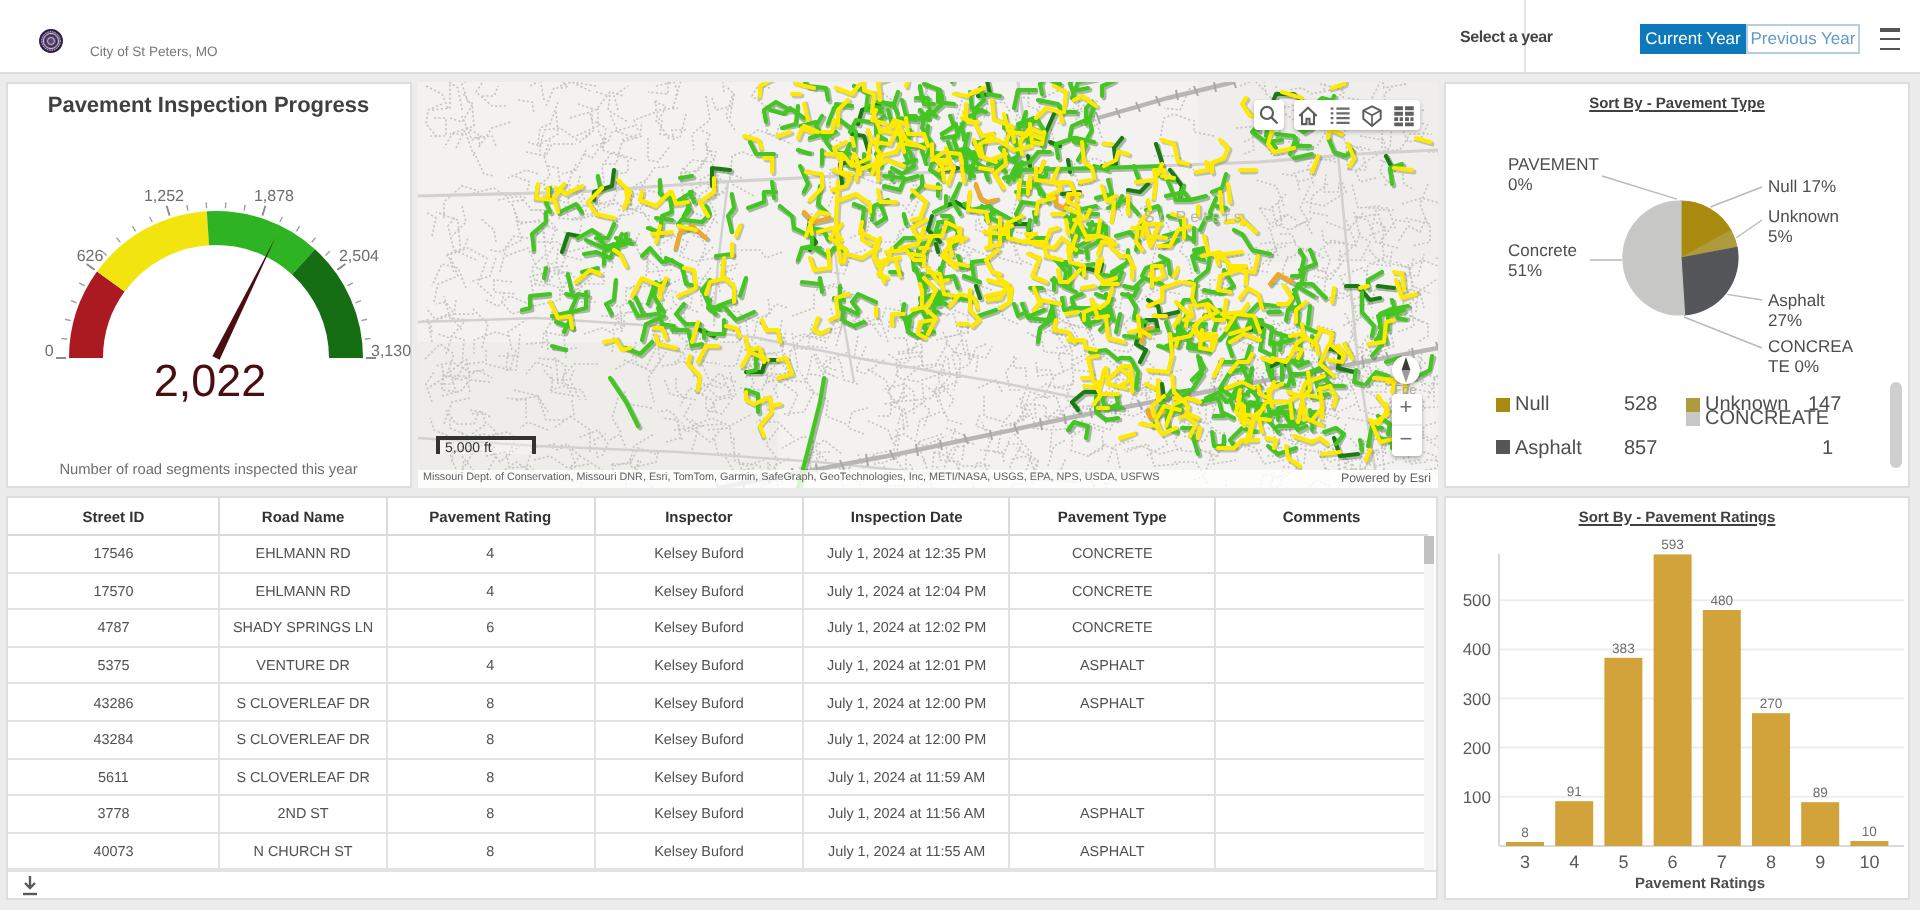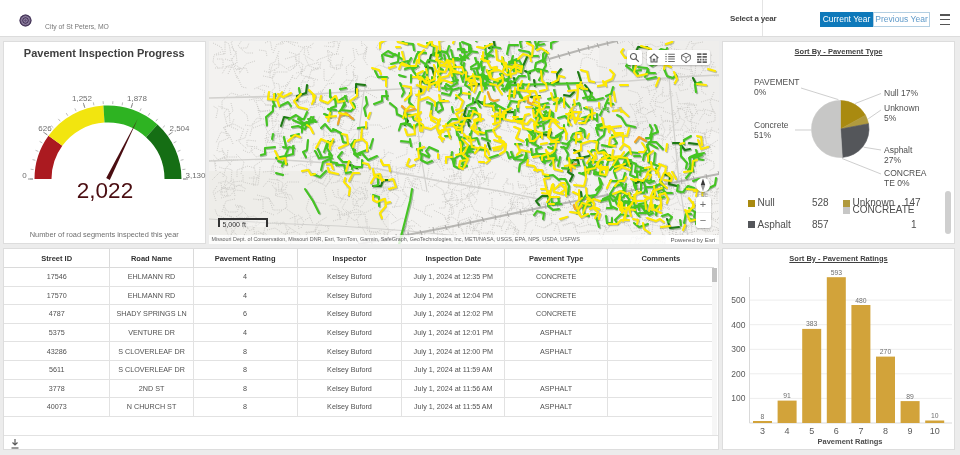--- a/index.html
+++ b/index.html
@@ -1030,20 +1030,29 @@
         <tr>
           <td>43286</td>
           <td>S CLOVERLEAF DR</td>
           <td>8</td>
           <td>Kelsey Buford</td>
           <td>July 1, 2024 at 12:00 PM</td>
           <td>ASPHALT</td>
           <td></td>
         </tr>
         <tr>
+          <td>43284</td>
+          <td>S CLOVERLEAF DR</td>
+          <td>8</td>
+          <td>Kelsey Buford</td>
+          <td>July 1, 2024 at 12:00 PM</td>
+          <td></td>
+          <td></td>
+        </tr>
+        <tr>
           <td>5611</td>
           <td>S CLOVERLEAF DR</td>
           <td>8</td>
           <td>Kelsey Buford</td>
           <td>July 1, 2024 at 11:59 AM</td>
           <td></td>
           <td></td>
         </tr>
         <tr>
           <td>3778</td>

